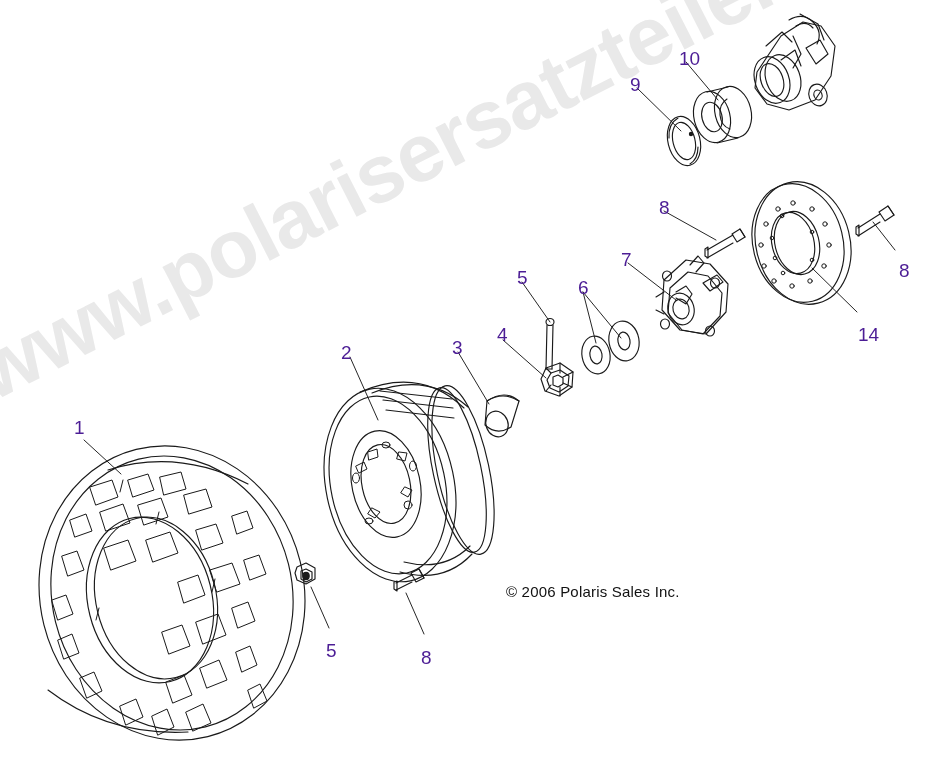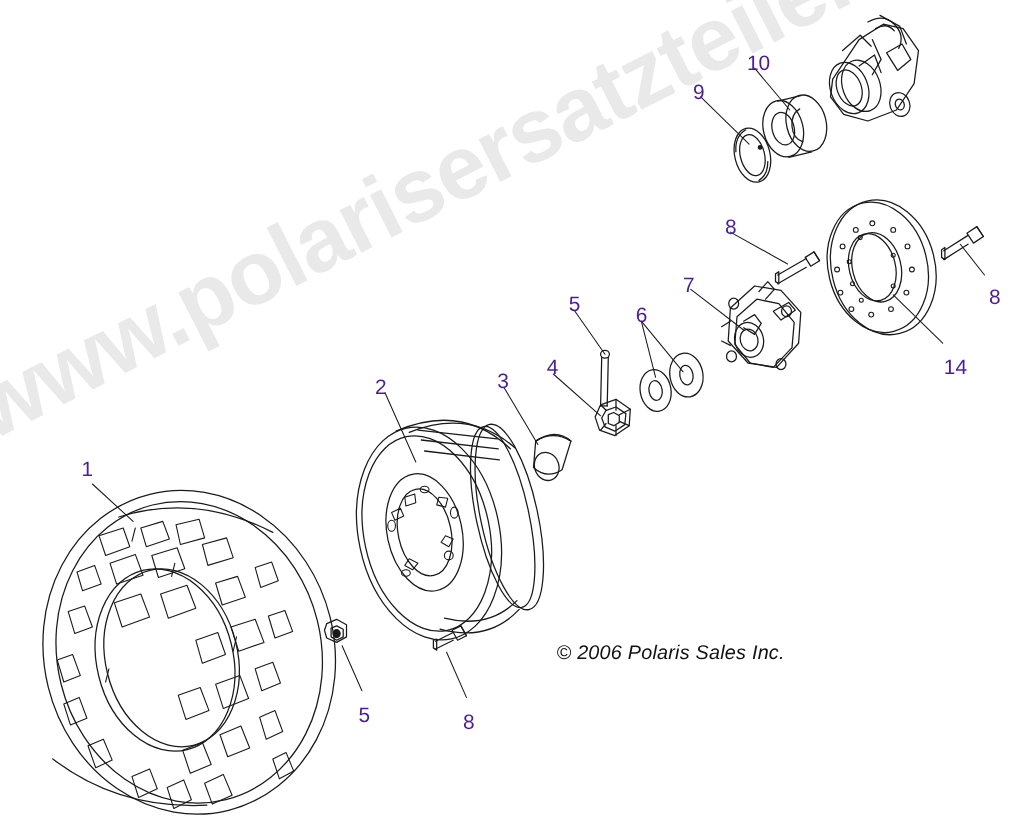--- a/index.html
+++ b/index.html
@@ -2,22 +2,22 @@
 <html><head>
 <meta charset="utf-8">
 <style>
   html,body{margin:0;padding:0;background:#fff;}
   body{width:929px;height:758px;overflow:hidden;
        font-family:"Liberation Sans",sans-serif;}
   #stage{position:relative;width:929px;height:758px;background:#ffffff;}
   #art{position:absolute;inset:0;}
   .label{position:absolute;font-family:"Liberation Sans",sans-serif;
          font-size:19px;color:#4c1d95;line-height:1;white-space:nowrap;}
-  #copyright{position:absolute;left:506px;top:583px;font-size:18px;
-             color:#111;white-space:nowrap;letter-spacing:.2px;font-style:italic;}
+  #copyright{position:absolute;left:506px;top:583px;font-size:15px;
+             color:#111;white-space:nowrap;letter-spacing:.2px;}
   #watermark{position:absolute;left:-20px;top:330px;width:1000px;
              font-size:82px;font-weight:bold;color:#e9e9e9;
              letter-spacing:-1px;white-space:nowrap;
              transform:rotate(-27deg);transform-origin:0 50%;
              pointer-events:none;user-select:none;}
 </style>
 </head>
 <body>
 
 <div id="stage">

